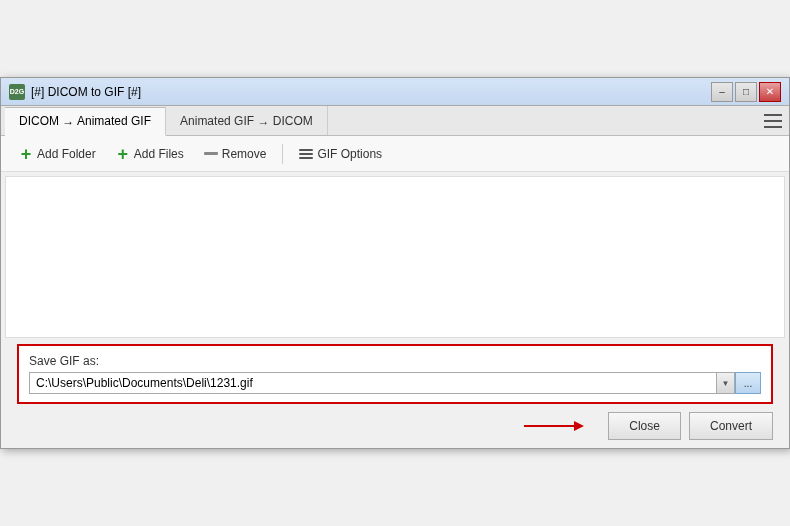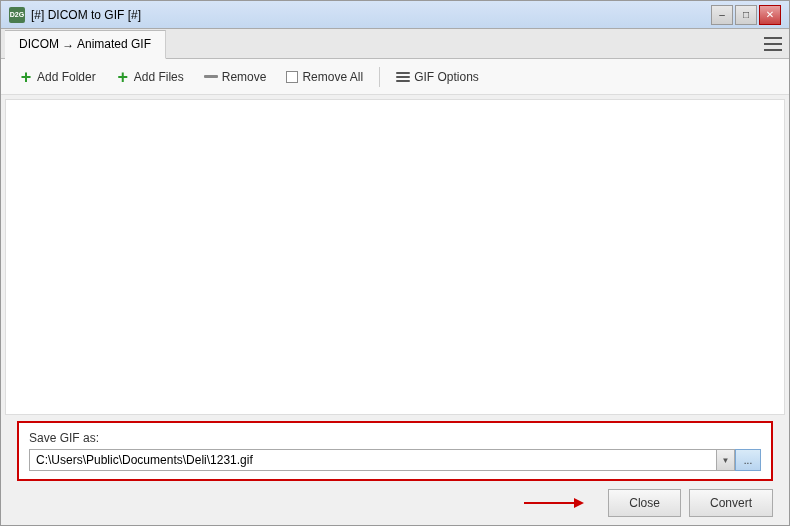--- a/index.html
+++ b/index.html
@@ -10,21 +10,21 @@
       display: flex;
       justify-content: center;
       align-items: center;
       width: 790px;
       height: 526px;
       overflow: hidden;
     }
 
     .window {
       width: 790px;
-      height: 526px;
+      height: 372px;
       background: #f0f0f0;
       border: 1px solid #999;
       display: flex;
       flex-direction: column;
       box-shadow: 2px 2px 8px rgba(0,0,0,0.3);
     }
 
     
     .title-bar {
       background: linear-gradient(to bottom, #d6e4f7, #c4d8f0);
@@ -262,20 +262,23 @@
     <div class="title-bar-controls">
       <div class="tb-btn">–</div>
       <div class="tb-btn">□</div>
       <div class="tb-btn close-btn">✕</div>
     </div>
   </div>
 
   <div class="tab-bar">
     <div class="tab active">
       <span>DICOM → Animated GIF</span>
+    </div>
+    <div class="tab">
+      <span>Animated GIF → DICOM</span>
     </div>
     <div class="tab-spacer"></div>
     <div class="menu-icon">
       <svg width="18" height="14" viewBox="0 0 18 14" fill="none">
         <rect y="0" width="18" height="2" fill="#555"></rect>
         <rect y="6" width="18" height="2" fill="#555"></rect>
         <rect y="12" width="18" height="2" fill="#555"></rect>
       </svg>
     </div>
   </div>
@@ -286,24 +289,20 @@
       <span>Add Folder</span>
     </button>
     <button class="toolbar-btn">
       <span class="toolbar-icon-plus" style="color:#2a9a2a;font-size:18px;line-height:0.8;">+</span>
       <span>Add Files</span>
     </button>
     <button class="toolbar-btn">
       <span style="display:inline-block;width:14px;height:3px;background:#888;border-radius:1px;vertical-align:middle;"></span>
       <span>Remove</span>
     </button>
-    <button class="toolbar-btn">
-      <span style="display:inline-block;width:12px;height:12px;border:1px solid #888;background:white;vertical-align:middle;"></span>
-      <span>Remove All</span>
-    </button>
     <div class="toolbar-separator"></div>
     <button class="toolbar-btn">
       <span style="display:inline-flex;flex-direction:column;gap:2px;width:14px;vertical-align:middle;">
         <span style="display:block;height:2px;background:#555;width:14px;border-radius:1px;"></span>
         <span style="display:block;height:2px;background:#555;width:14px;border-radius:1px;"></span>
         <span style="display:block;height:2px;background:#555;width:14px;border-radius:1px;"></span>
       </span>
       <span>GIF Options</span>
     </button>
   </div>

